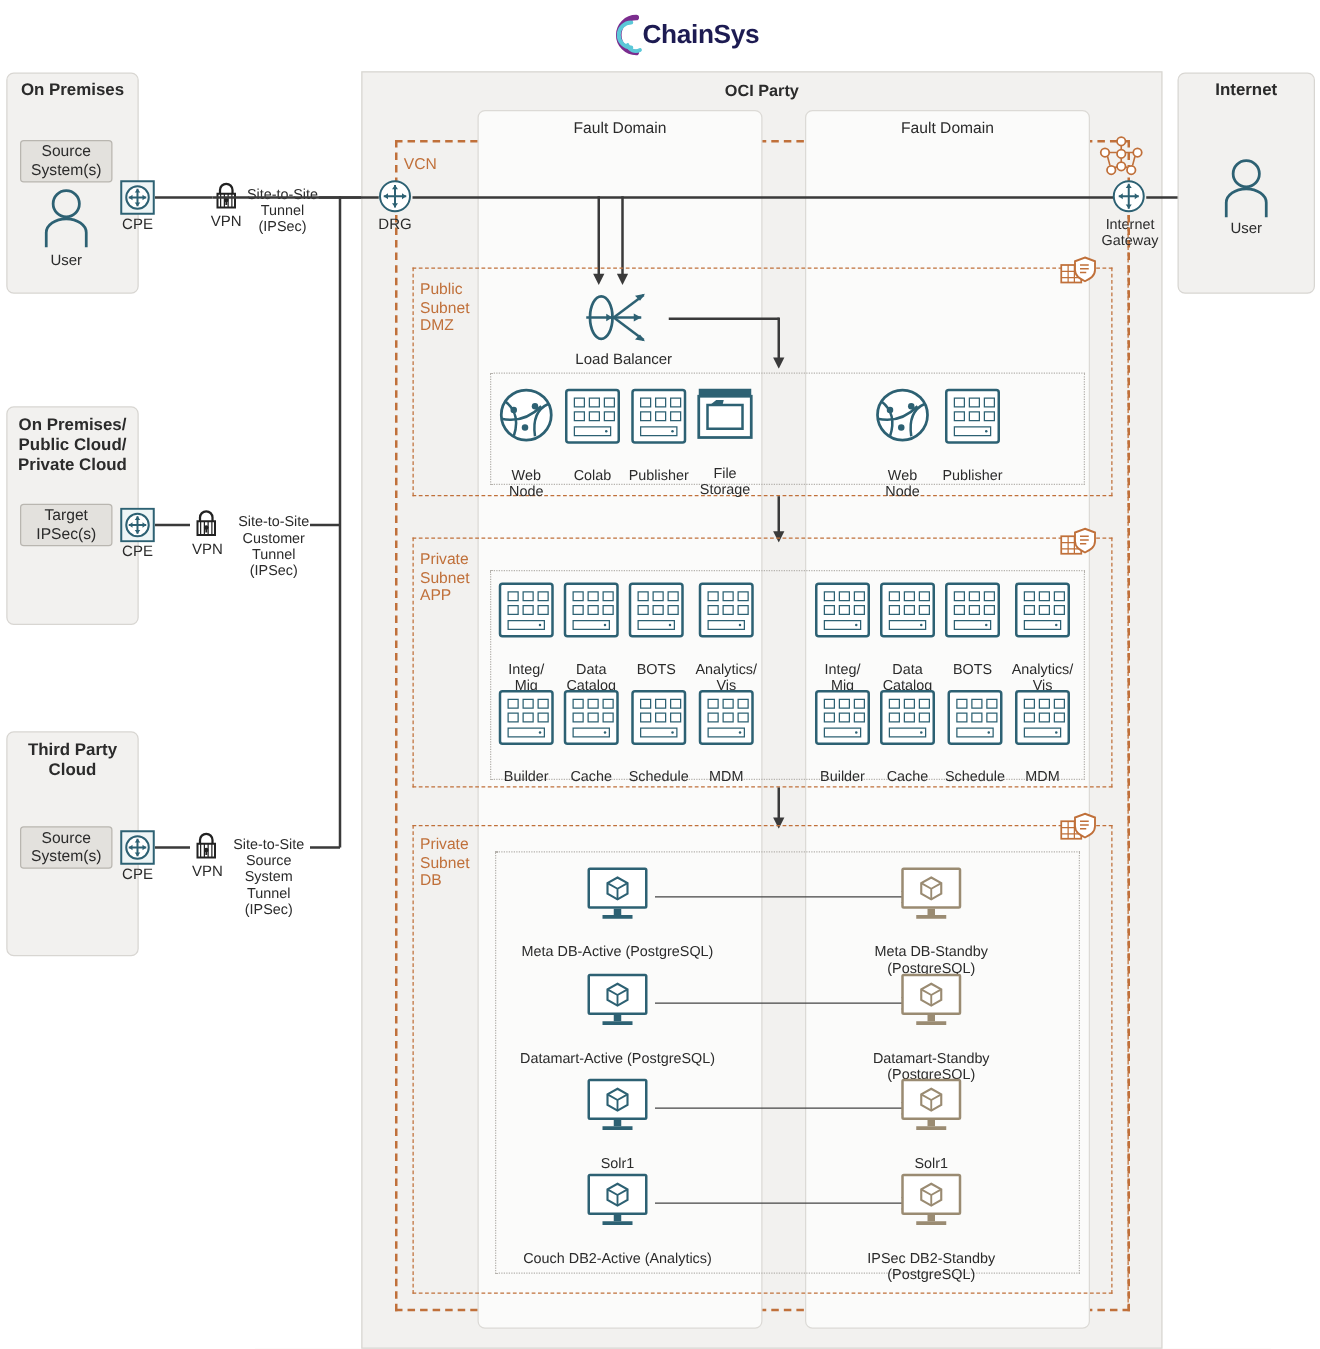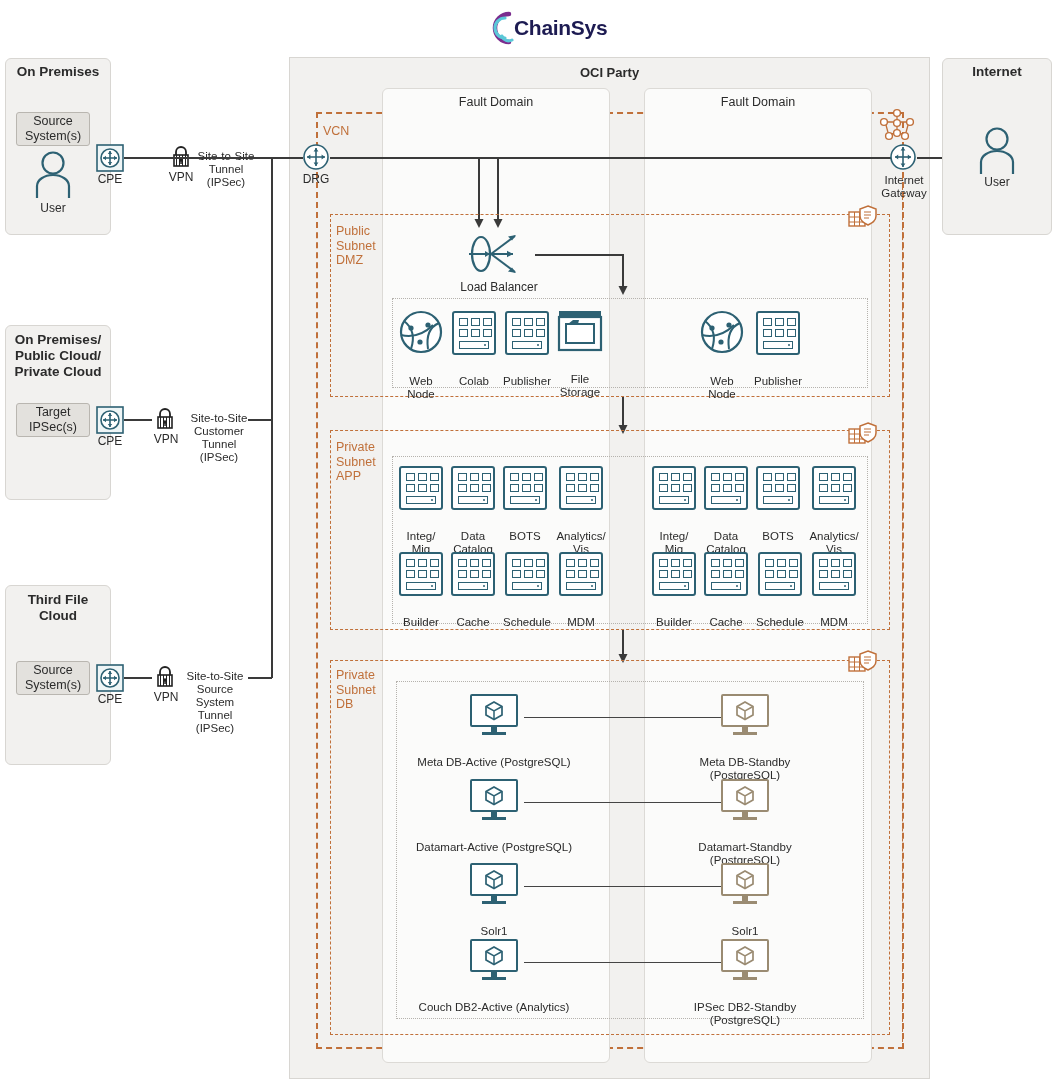--- a/index.html
+++ b/index.html
@@ -146,21 +146,21 @@
     <path d="M8.5 11 v11 M11.5 11 v11 M14.5 11 v11 M17.5 11 v11" stroke="#222" stroke-width="1"></path>
     <circle cx="13" cy="16" r="1.8" fill="#222"></circle>
       <rect x="12.3" y="16" width="1.5" height="4" fill="#222"></rect>
   </svg>
 </div>
 <div class="abs lbl12" style="left:145px; top:432px; width:42px;">VPN</div>
 <div class="abs small-lbl" style="left:184px; top:412px; width:70px;">Site-to-Site Customer Tunnel (IPSec)</div>
 <div class="abs hline" style="left:248px; top:419px; width:24px;"></div>
 
 <div class="abs side-panel" style="left:5px; top:585px; width:106px; height:180px;"></div>
-<div class="abs side-title ctr" style="left:9px; top:592px; width:98px;">Third File Cloud</div>
+<div class="abs side-title ctr" style="left:9px; top:592px; width:98px;">Third Party Cloud</div>
 <div class="abs sys-box" style="left:16px; top:661px; width:74px; height:34px;">Source System(s)</div>
 
 <div class="abs" style="left:96px; top:664px;">
   <svg width="28" height="28" viewBox="0 0 28 28">
     <rect x="1" y="1" width="26" height="26" fill="#eef5f6" stroke="#2d6173" stroke-width="1.6"></rect>
     <circle cx="14" cy="14" r="9" fill="#fff" stroke="#2d6173" stroke-width="1.6"></circle>
     <path d="M14 7 V21 M7 14 H21" stroke="#2d6173" stroke-width="1.6"></path>
     <path d="M14 7 l-2.2 3 h4.4z M14 21 l-2.2 -3 h4.4z M7 14 l3 -2.2 v4.4z M21 14 l-3 -2.2 v4.4z" fill="#2d6173"></path>
   </svg>
 </div>

